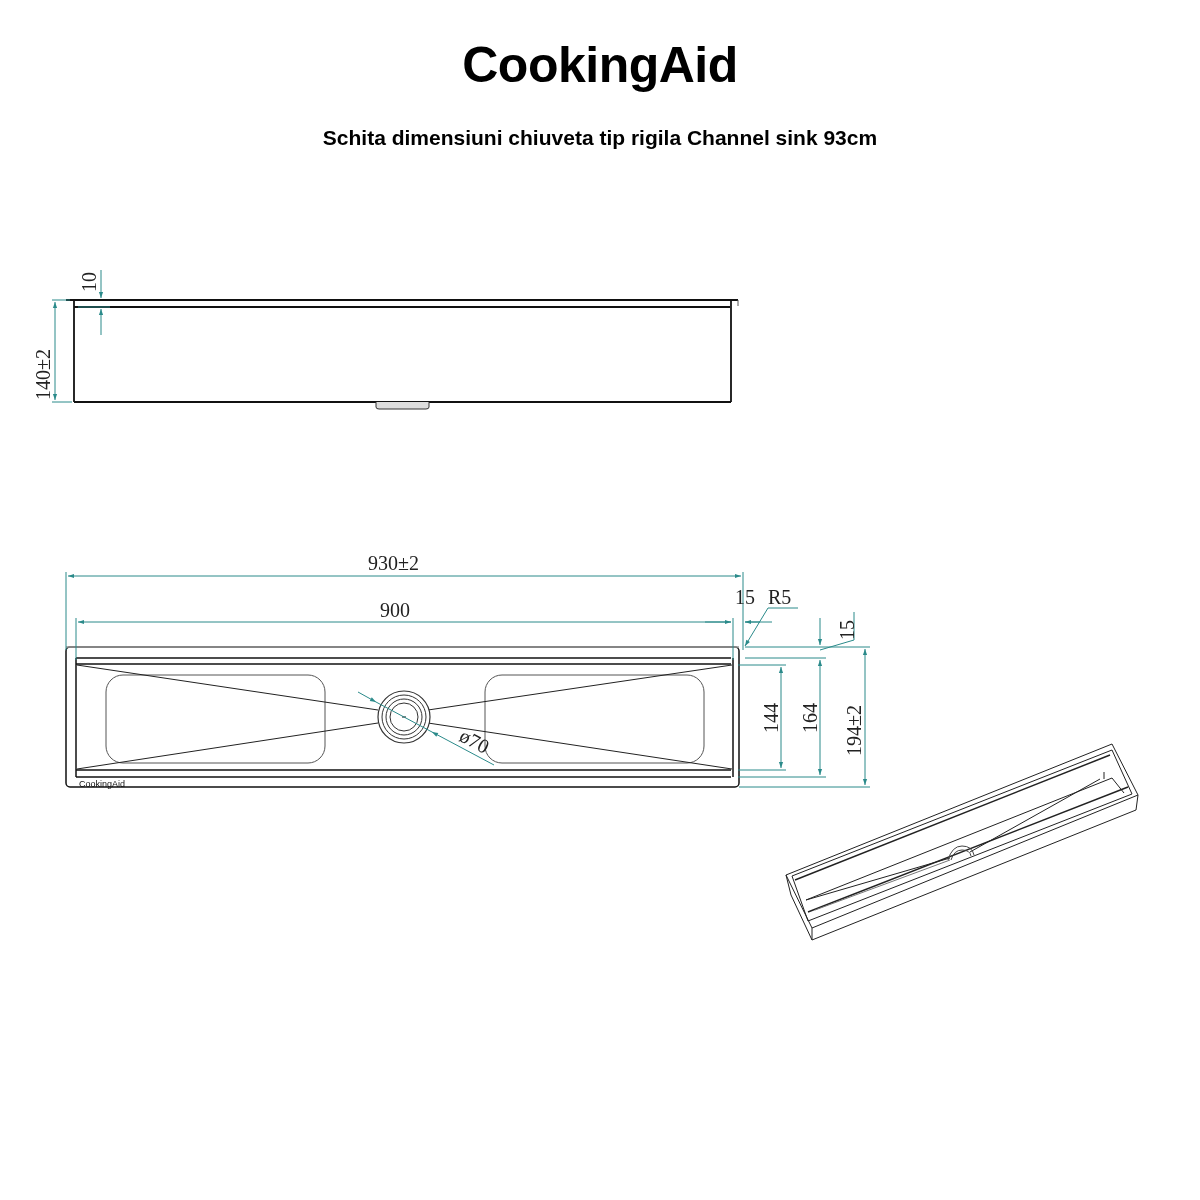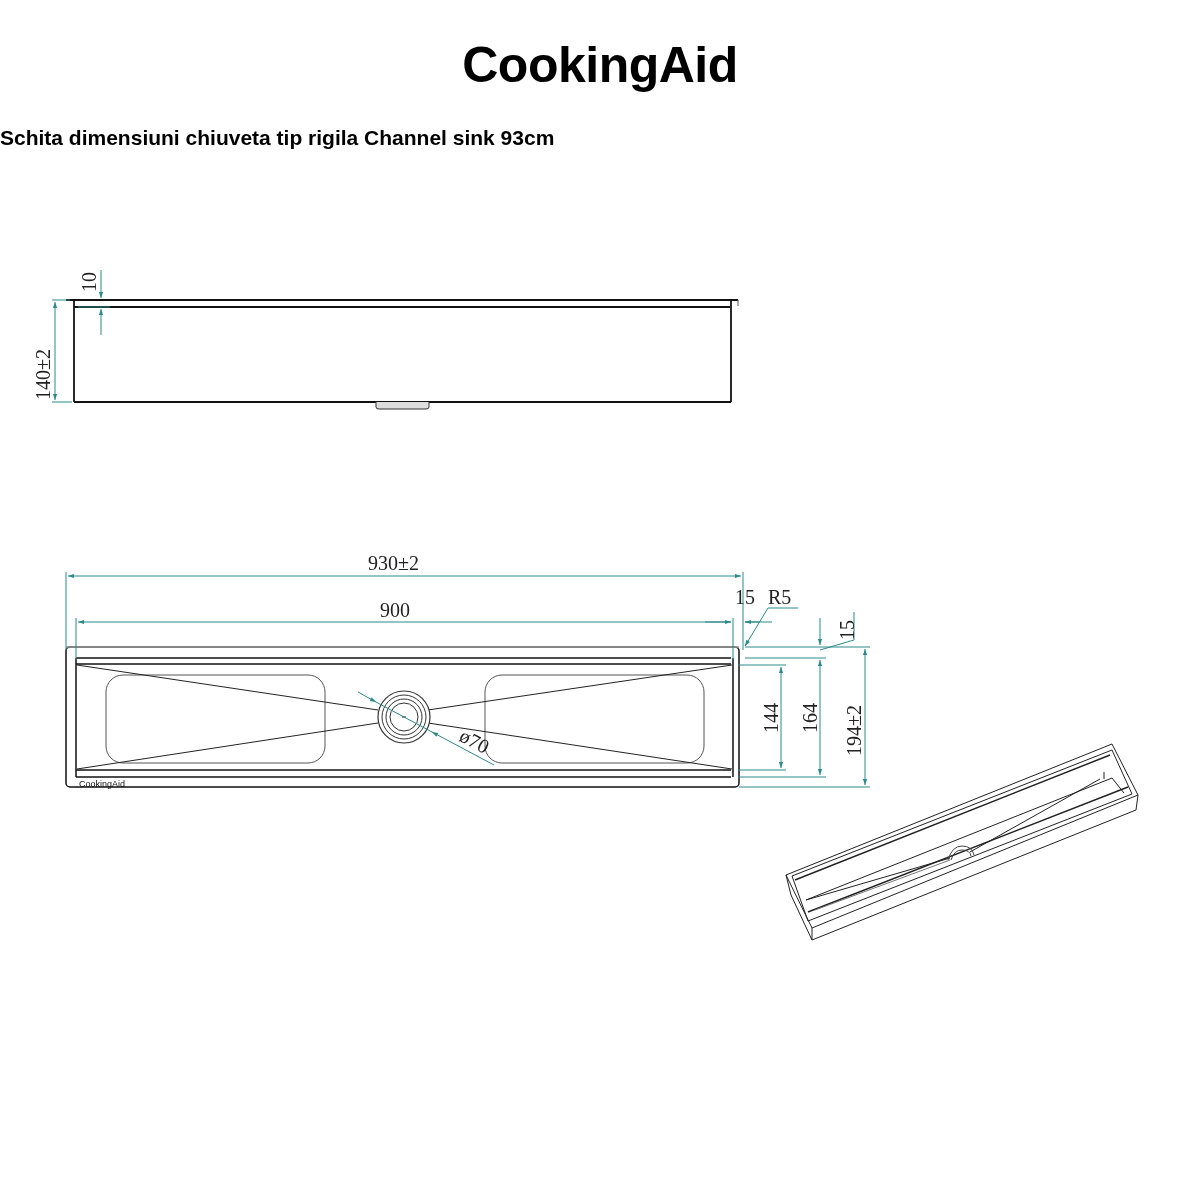--- a/index.html
+++ b/index.html
@@ -1,18 +1,18 @@
 <!DOCTYPE html>
 <html><head>
 <meta charset="utf-8">
 <style>
   html, body { margin: 0; padding: 0; background: #ffffff; }
   body { width: 1200px; height: 1200px; position: relative; overflow: hidden; font-family: "DejaVu Sans", sans-serif; }
   .brand-title { position: absolute; left: 0; top: 36px; width: 1200px; text-align: center; font-family: "Liberation Sans", sans-serif; font-weight: bold; font-size: 50px; color: #000; letter-spacing: -0.5px; }
-  .subtitle { position: absolute; left: 0; top: 126px; width: 1200px; text-align: left; font-family: "Liberation Sans", sans-serif; font-weight: bold; font-size: 21px; color: #000; }
+  .subtitle { position: absolute; left: 0; top: 126px; width: 1200px; text-align: center; font-family: "Liberation Sans", sans-serif; font-weight: bold; font-size: 21px; color: #000; }
   svg.drawing { position: absolute; left: 0; top: 0; }
   .dim-text { font-family: "Liberation Serif", serif; font-size: 20px; fill: #222; }
   .logo-text { font-family: "Liberation Sans", sans-serif; font-size: 9px; fill: #111; }
 </style>
 </head>
 <body>
 
 <div class="brand-title">CookingAid</div>
 <div class="subtitle">Schita dimensiuni chiuveta tip rigila Channel sink 93cm</div>
 

